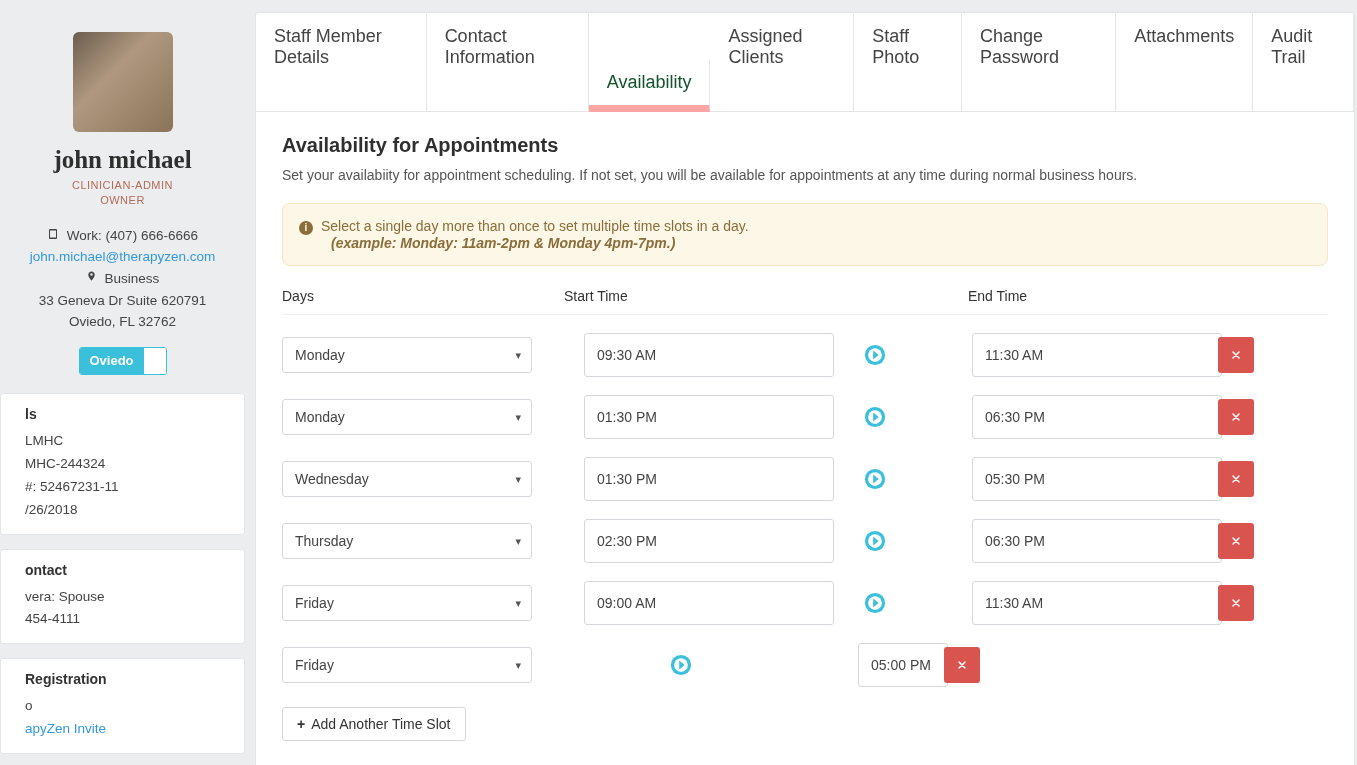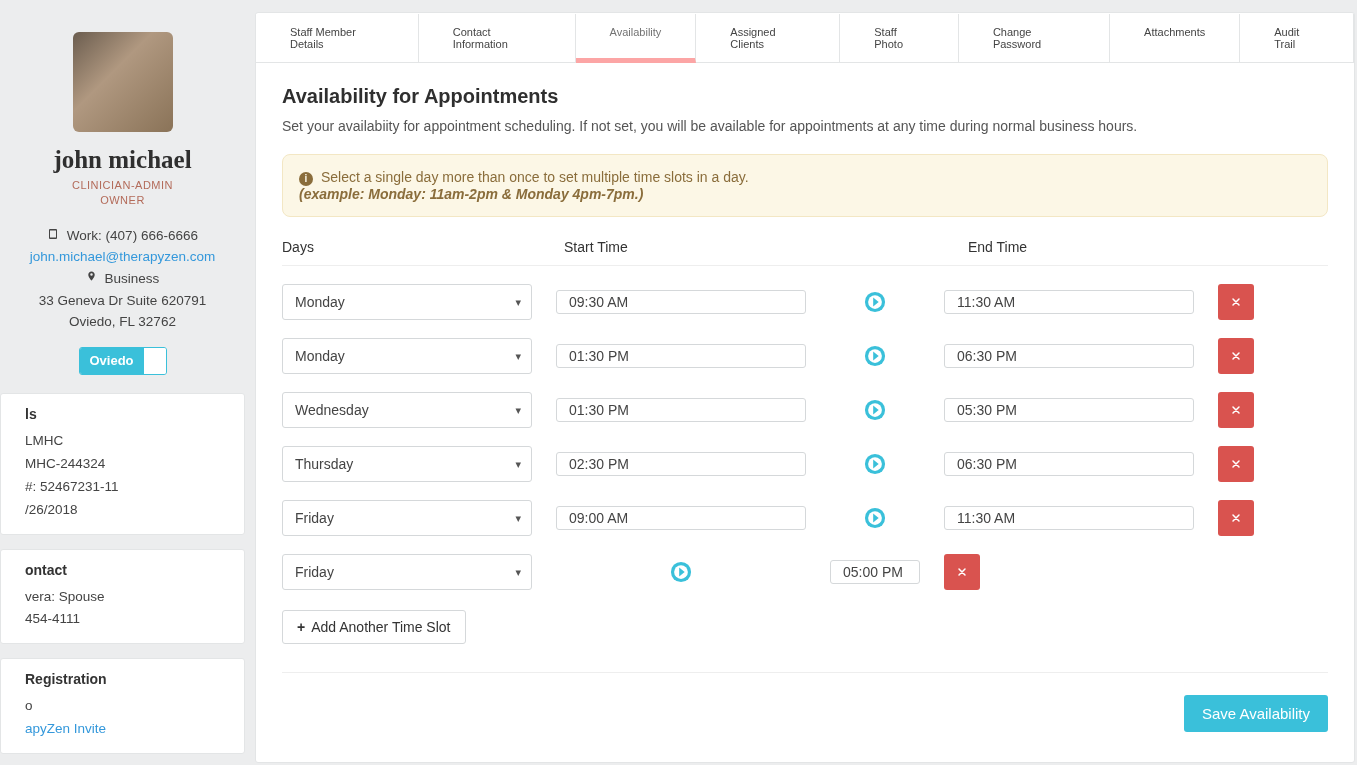--- a/index.html
+++ b/index.html
@@ -100,33 +100,34 @@
   background: #fff;
   border: 1px solid #e3e5e6;
   border-radius: 3px;
   max-width: 1100px;
 }
 .tabs {
   display: flex;
   border-bottom: 1px solid #e3e5e6;
 }
 .tab {
-  padding: 12px 34px;
-  font-size: 11px;
+  padding: 12px 18px;
+  font-size: 18px;
   color: #444;
   border-right: 1px solid #e3e5e6;
   border-bottom: 1px solid #e3e5e6;
   background: #fff;
   cursor: pointer;
   position: relative;
   top: 1px;
 }
 .tab.active {
-  border-bottom: 5px solid #fca5a5;
-  color: #737373;
+  border-bottom: 7px solid #fca5a5;
+  color: #14532d;
+  margin-top: 46px;
 }
 .tab-body {
   padding: 22px 26px 30px;
 }
 .tab-body h2 {
   font-size: 20px;
   margin-bottom: 10px;
   color: #2f2f2f;
 }
 .subtext {
@@ -139,20 +140,21 @@
   border: 1px solid #f3e7c4;
   border-radius: 8px;
   padding: 14px 16px;
   color: #8a6d3b;
   font-size: 14px;
   margin-bottom: 22px;
 }
 .info-box .example {
   font-style: italic;
   font-weight: 700;
+  margin-left: 32px;
 }
 .info-ico {
   display: inline-block;
   width: 14px;
   height: 14px;
   border-radius: 50%;
   background: #8a6d3b;
   color: #fcf7e6;
   font-size: 10px;
   text-align: center;
@@ -194,26 +196,27 @@
 .select-wrap::after {
   content: "▾";
   position: absolute;
   right: 10px;
   color: #555;
   font-size: 11px;
 }
 .time-input {
   border: 1px solid #d5d8da;
   border-radius: 3px;
-  height: 24px;
+  height: 44px;
   padding: 0 12px;
   font-size: 14px;
   color: #444;
   width: 100%;
   background: #fff;
+  margin-left: 28px;
 }
 .arrow-ico {
   width: 22px;
   height: 22px;
   margin: 0 auto;
 }
 .arrow-ico svg { width: 22px; height: 22px; }
 .delete-btn {
   width: 36px;
   height: 36px;

